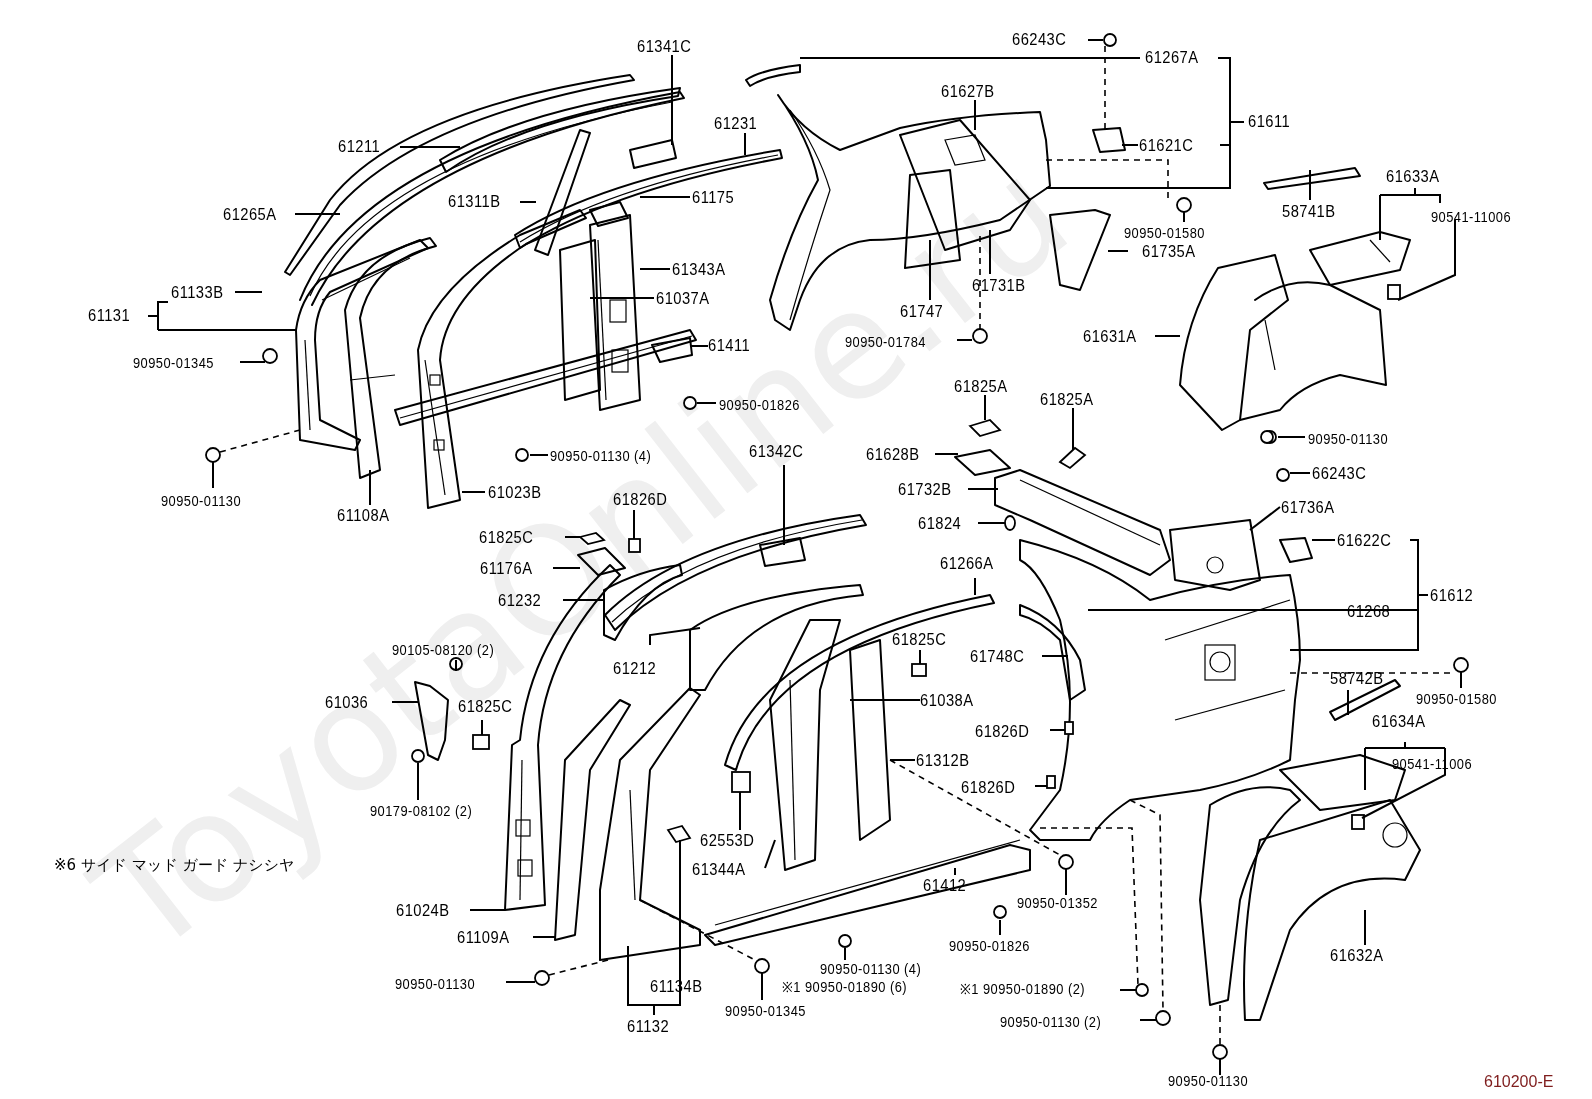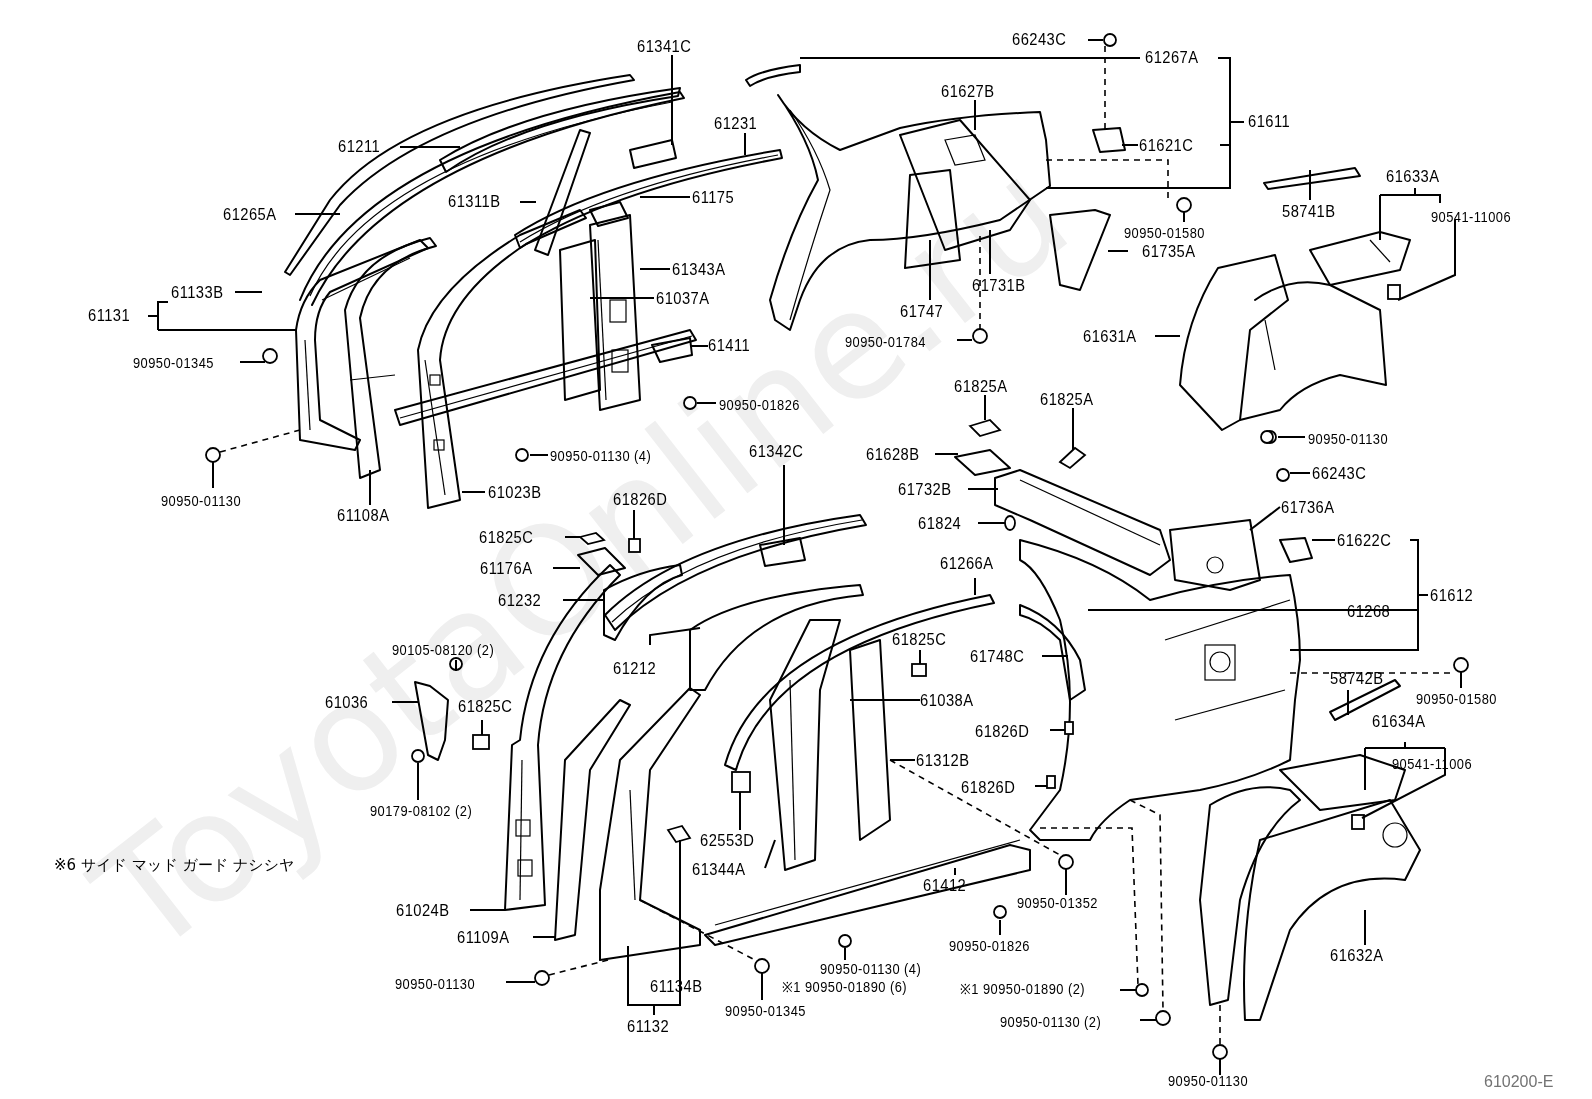--- a/index.html
+++ b/index.html
@@ -11,21 +11,21 @@
   #art .p{fill:none;stroke:#000;stroke-width:2;stroke-linejoin:round;stroke-linecap:round;}
   #art .t{fill:none;stroke:#000;stroke-width:1.2;}
   #art .d{fill:none;stroke:#000;stroke-width:1.6;stroke-dasharray:6 5;}
   #art .l{fill:none;stroke:#000;stroke-width:2;}
   #art .f{fill:#fff;stroke:#000;stroke-width:1.8;}
   .lbl{position:absolute;font-size:16px;color:#000;white-space:nowrap;line-height:18px;
     transform:scaleX(0.92);transform-origin:left top;letter-spacing:0.5px;}
   .lbl.s{font-size:14px;}
   .note{position:absolute;left:54px;top:856px;font-size:15px;color:#000;white-space:nowrap;
     font-family:"DejaVu Sans",sans-serif;}
-  .code{position:absolute;left:1484px;top:1073px;font-size:16px;color:#737373;white-space:nowrap;}
+  .code{position:absolute;left:1484px;top:1073px;font-size:16px;color:#7f1d1d;white-space:nowrap;}
 </style>
 </head>
 <body>
 
 <div id="canvas">
 
   <svg id="wm" viewBox="0 0 1592 1099">
     <text transform="translate(150,960) rotate(-38)">ToyotaOnline.ru</text>
   </svg>
 

